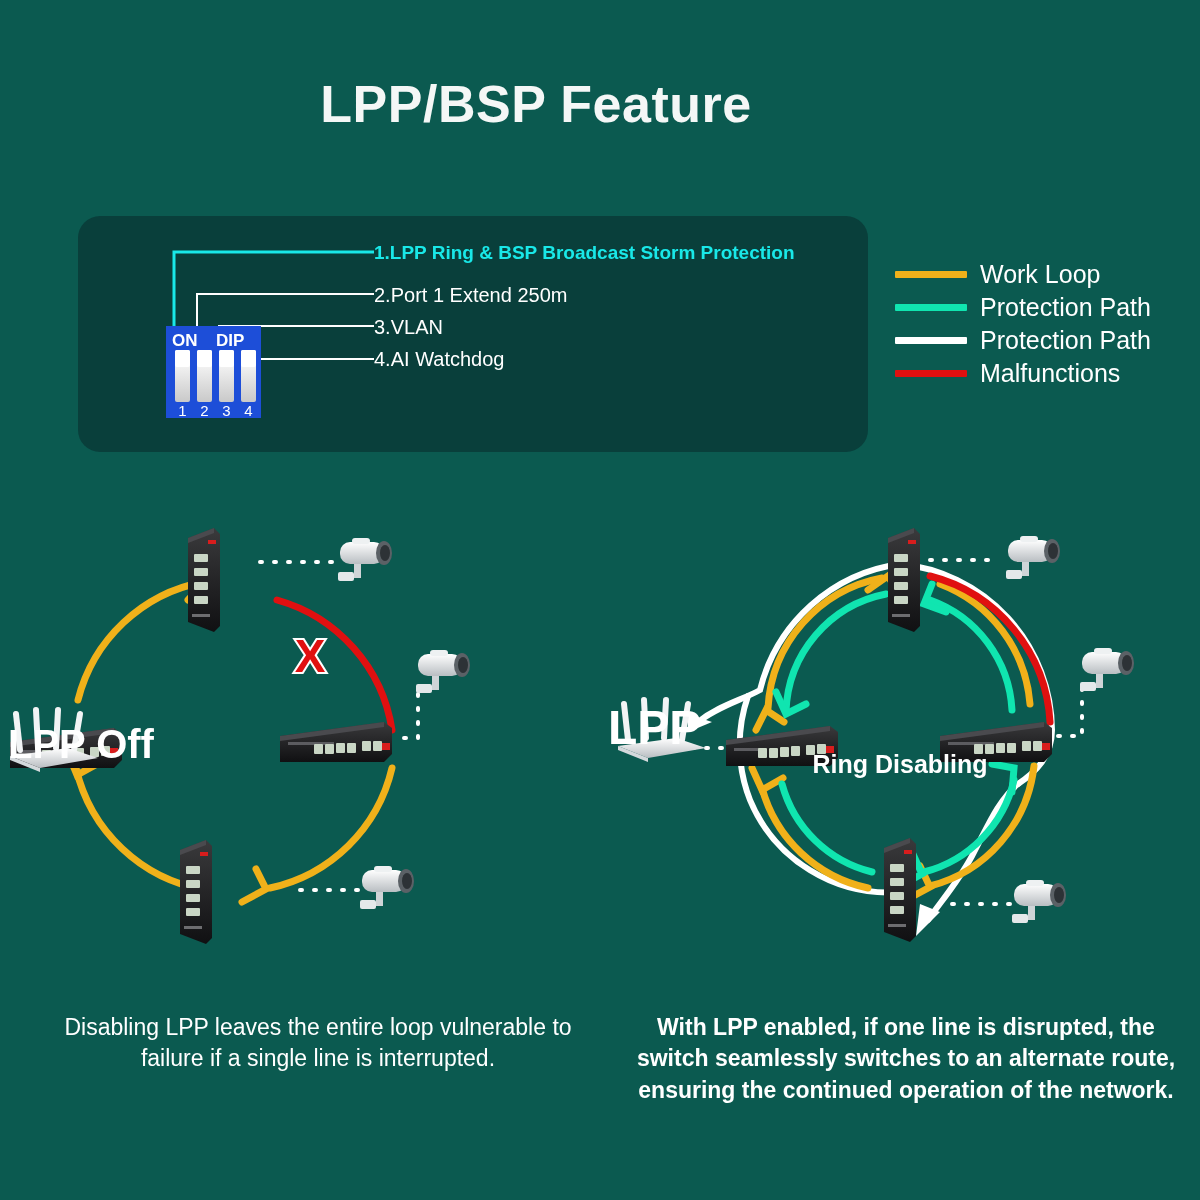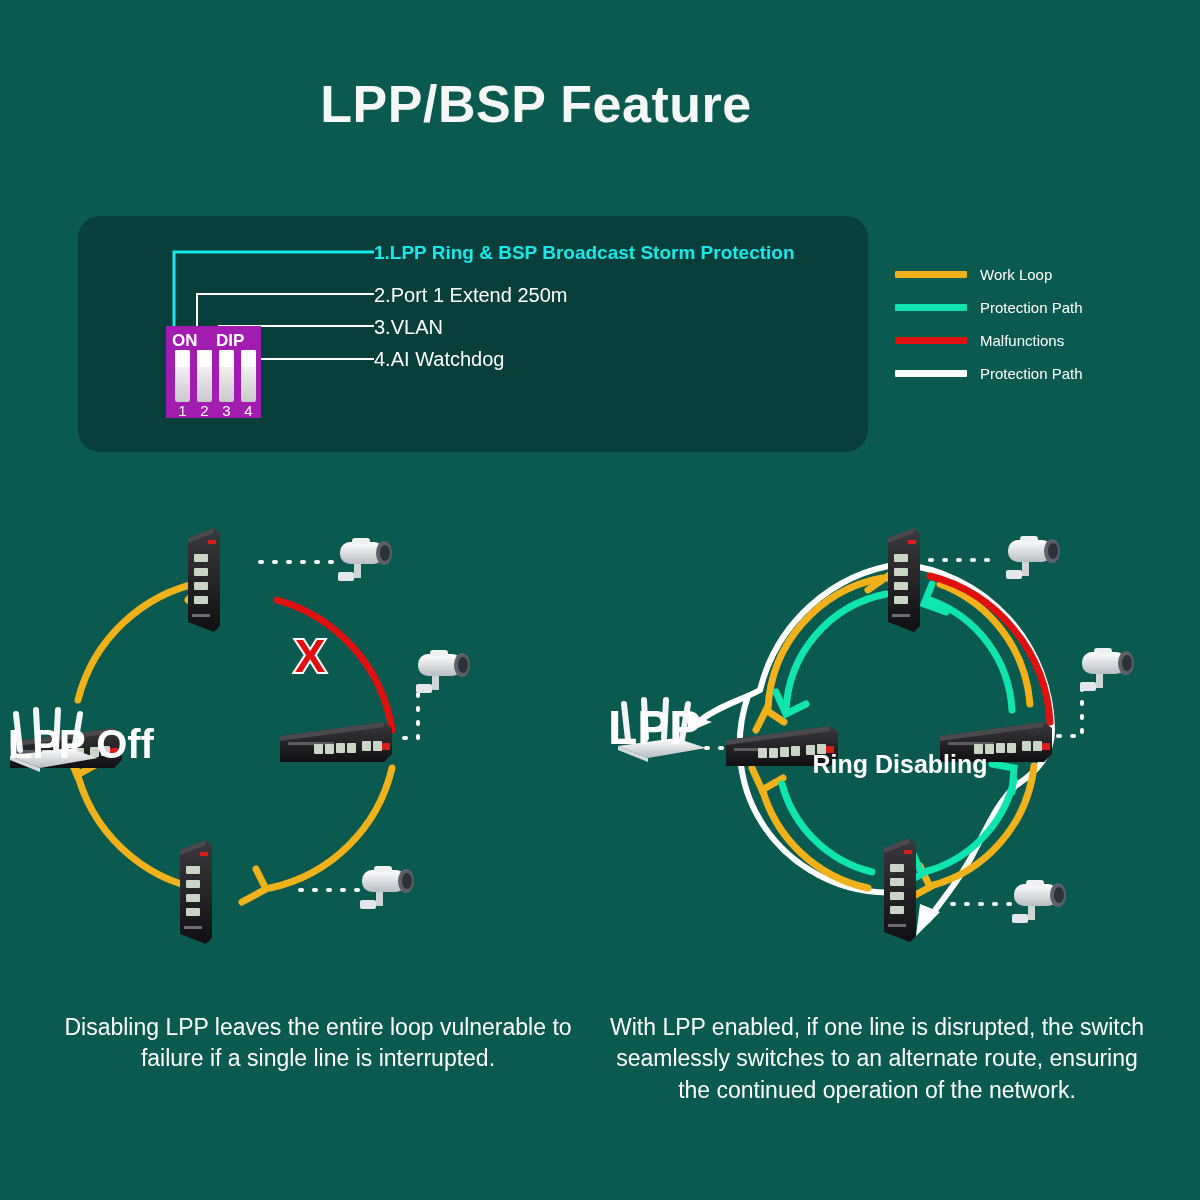--- a/index.html
+++ b/index.html
@@ -18,21 +18,21 @@
     color:#f4f7f6;
   }
 
   
   #feature-panel{
     position:absolute; left:78px; top:216px; width:790px; height:236px;
     background:#093f3b; border-radius:22px;
   }
   #dip-switch{
     position:absolute; left:88px; top:110px; width:95px; height:92px;
-    background:#a21caf;
+    background:#1d4ed8;
   }
   .dip-slider{
     position:absolute; top:24px; width:15px; height:52px;
     background:linear-gradient(to bottom,#ffffff 0%,#f2f2f2 30%,#c9c9c9 100%);
     border-radius:2px;
   }
   .dip-slider.s1{ left:9px; } .dip-slider.s2{ left:31px; }
   .dip-slider.s3{ left:53px; } .dip-slider.s4{ left:75px; }
   .dip-slider::after{
     content:""; position:absolute; left:0; top:0; width:15px; height:17px;
@@ -57,21 +57,21 @@
   }
   .feat-label.f1{ top:26px; color:#19e8e8; font-weight:bold; font-size:19px;text-align:center; }
   .feat-label.f2{ top:68px; }
   .feat-label.f3{ top:100px; }
   .feat-label.f4{ top:132px; }
 
   
   #legend{ position:absolute; left:895px; top:258px; width:290px; }
   .legend-row{ display:flex; align-items:center; height:33px; }
   .legend-swatch{ width:72px; height:7px; border-radius:1px; margin-right:13px; }
-  .legend-text{ font-size:15px; color:#ffffff; white-space:nowrap; }
+  .legend-text{ font-size:25px; color:#ffffff; white-space:nowrap; }
 
   
   .diagram{ position:absolute; top:500px; width:600px; height:470px; }
   #diagram-left{ left:0; }
   #diagram-right{ left:600px; }
   .diagram svg{ position:absolute; left:0; top:0; }
 
   .center-title{
     position:absolute; text-align:left; width:100%;
     font-weight:bold; color:#ffffff; pointer-events:none;margin-left:8px;
@@ -82,21 +82,21 @@
     position:absolute; top:250px; width:100%; text-align:center;
     font-size:25px; font-weight:bold; color:#ffffff;
   }
 
   
   .caption{
     position:absolute; top:988px; font-size:23px; line-height:1.36;
     text-align:center; color:#ffffff;margin-top:24px;
   }
   #caption-left{ left:58px; width:520px; }
-  #caption-right{ left:607px; width:540px; }
+  #caption-right{ left:636px; width:540px;font-weight:bold; }
 </style>
 </head>
 <body>
 
 <div id="page-title">LPP/BSP Feature</div>
 
 <div id="feature-panel">
 
   <svg width="790" height="236" style="position:absolute;left:0;top:0;">
     <polyline points="96,148 96,36 296,36" fill="none" stroke="#19e8e8" stroke-width="3"></polyline>
@@ -127,26 +127,26 @@
 <div id="legend">
   <div class="legend-row">
     <div class="legend-swatch" style="background:#f0b11a"></div>
     <div class="legend-text">Work Loop</div>
   </div>
   <div class="legend-row">
     <div class="legend-swatch" style="background:#10e5b0"></div>
     <div class="legend-text">Protection Path</div>
   </div>
   <div class="legend-row">
+    <div class="legend-swatch" style="background:#ffffff"></div>
+    <div class="legend-text">Protection Path</div>
+  </div>
+  <div class="legend-row">
     <div class="legend-swatch" style="background:#e01010"></div>
     <div class="legend-text">Malfunctions</div>
-  </div>
-  <div class="legend-row">
-    <div class="legend-swatch" style="background:#ffffff"></div>
-    <div class="legend-text">Protection Path</div>
   </div>
 </div>
 
 <div class="diagram" id="diagram-left">
   <svg width="600" height="470" viewBox="0 0 600 470">
     <defs>
       <linearGradient id="swBodyL" x1="0" y1="0" x2="0" y2="1">
         <stop offset="0" stop-color="#3a3a3c"></stop>
           <stop offset="1" stop-color="#101012"></stop>
       </linearGradient>

